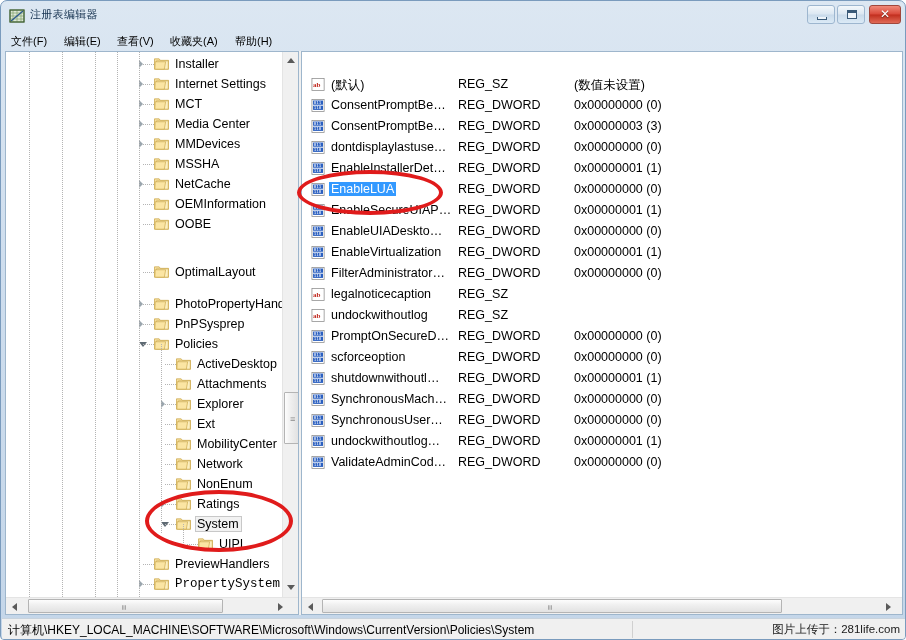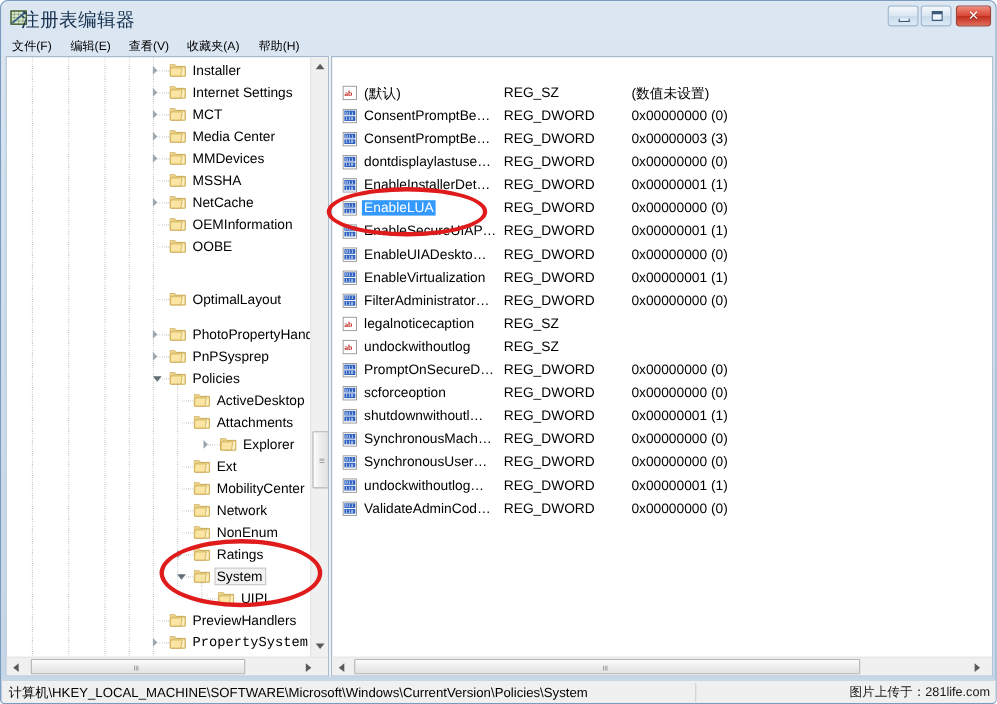--- a/index.html
+++ b/index.html
@@ -25,22 +25,22 @@
   
   #titlebar {
     position: absolute; left: 0; top: 0;
     width: 906px; height: 29px;
   }
   #title-icon {
     position: absolute; left: 8px; top: 7px;
     width: 16px; height: 16px;
   }
   #title-text {
-    position: absolute; left: 18px; top: 6px;
-    font-size: 17px; color: #15314f;
+    position: absolute; left: 29px; top: 6px;
+    font-size: 11px; color: #15314f;
     letter-spacing: .3px;
     white-space: nowrap;
   }
   .winbtn {
     position: absolute; top: 4px;
     width: 28px; height: 19px;
     border: 1px solid #9db6cf;
     border-radius: 3px;
     background: linear-gradient(180deg,#f4f8fb 0%,#dbe7f2 48%,#c9daea 52%,#dbeaf6 100%);
     cursor: default;
@@ -453,21 +453,21 @@
           </div>
           <div class="tnode" style="left: 0px; top: 322px; width: 276px;">
             <div class="hline" style="left: 159px; top: 10px; width: 11px;"></div>
             <span class="folder" style="left: 170px;"><svg viewBox="0 0 16 14" width="15" height="14">
                 <path d="M0.5 1.5h5l1.3 1.6h8.7v9.4H0.5z" fill="#f7e0a0" stroke="#c9a64a" stroke-width="0.8"></path>
                 <path d="M2.6 3.6h12.6v8.9H2.6z" fill="#fcefc0" stroke="#c9a64a" stroke-width="0.7"></path>
                 <path d="M1.3 4.6h11.1l-1.4 7.9H0.9z" fill="#fbe5a3" stroke="#c9a64a" stroke-width="0.7"></path>
               </svg></span>
             <span class="tlabel" style="left: 189px;">Attachments</span>
           </div>
-          <div class="tnode" style="left: 0px; top: 342px; width: 224px; margin-left: 24px;">
+          <div class="tnode" style="left: 0px; top: 342px; width: 224px;">
             <div class="arrow" style="left: 155px;"></div>
             <div class="hline" style="left: 159px; top: 10px; width: 11px;"></div>
             <span class="folder" style="left: 170px;"><svg viewBox="0 0 16 14" width="15" height="14">
                 <path d="M0.5 1.5h5l1.3 1.6h8.7v9.4H0.5z" fill="#f7e0a0" stroke="#c9a64a" stroke-width="0.8"></path>
                 <path d="M2.6 3.6h12.6v8.9H2.6z" fill="#fcefc0" stroke="#c9a64a" stroke-width="0.7"></path>
                 <path d="M1.3 4.6h11.1l-1.4 7.9H0.9z" fill="#fbe5a3" stroke="#c9a64a" stroke-width="0.7"></path>
               </svg></span>
             <span class="tlabel" style="left: 189px;">Explorer</span>
           </div>
           <div class="tnode" style="left: 0px; top: 362px; width: 276px;">

